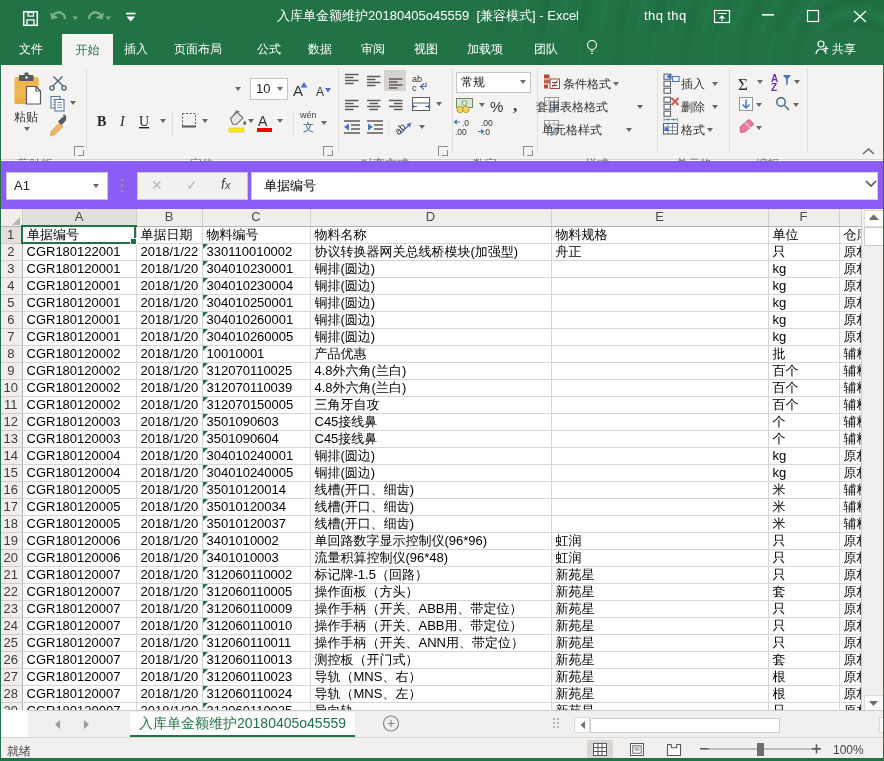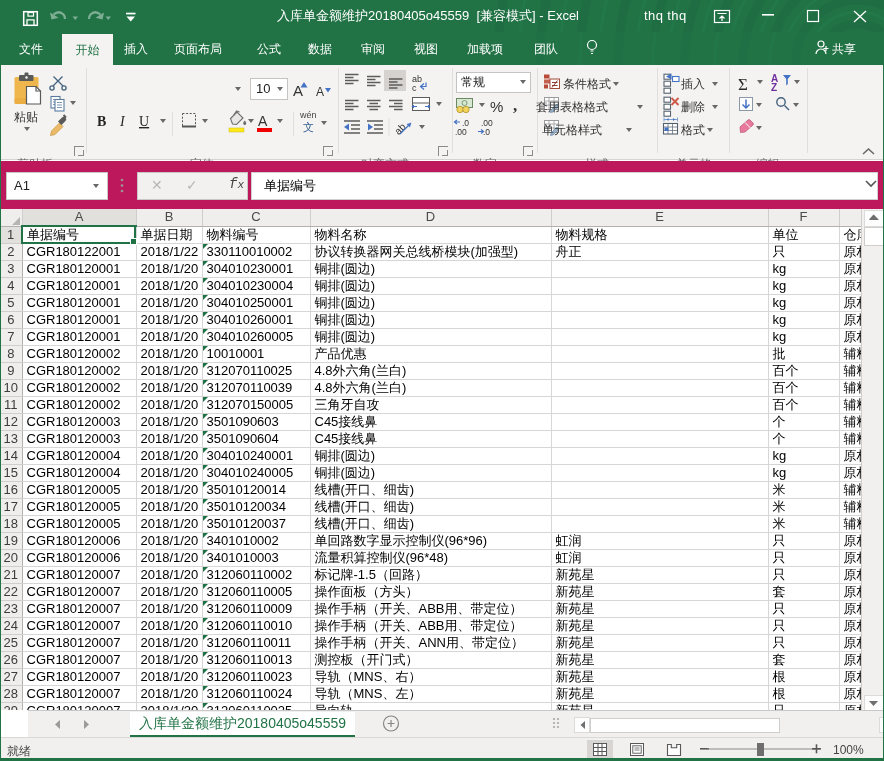--- a/index.html
+++ b/index.html
@@ -17,21 +17,21 @@
   
   #ribbon{left:0;top:65px;width:884px;height:95px;background:#f4f3f1;border-bottom:1px solid #d5d3d1;box-sizing:border-box;}
   .gdiv{position:absolute;top:3px;width:1px;height:85px;background:#e1dfdc;}
   .glabel{position:absolute;top:91px;height:14px;font-size:12px;color:#6a6a6a;white-space:nowrap;}
   .rbtxt{position:absolute;font-size:12px;color:#333;white-space:nowrap;}
   .darr{position:absolute;width:0;height:0;border-left:3px solid transparent;border-right:3px solid transparent;border-top:4px solid #686868;}
   .launch{position:absolute;width:9px;height:9px;border-left:1px solid #8a8a8a;border-top:1px solid #8a8a8a;}
   .launch:after{content:"";position:absolute;right:0px;bottom:0px;width:5px;height:5px;border-right:1px solid #8a8a8a;border-bottom:1px solid #8a8a8a;}
   .combo{position:absolute;background:#fff;border:1px solid #c6c4c2;box-sizing:border-box;}
   
-  #fbar{left:0;top:161px;width:884px;height:48px;background:#be185d;}
+  #fbar{left:0;top:161px;width:884px;height:48px;background:#8b5cf6;}
   #namebox{position:absolute;left:6px;top:11px;width:102px;height:28px;background:#fff;border:1px solid #c9c7c5;box-sizing:border-box;font-size:13px;color:#222;line-height:26px;padding-left:7px;}
   #fxbox{position:absolute;left:137px;top:11px;width:111px;height:28px;background:#f2f1ef;border:1px solid #c9c7c5;box-sizing:border-box;}
   #fcontent{position:absolute;left:251px;top:11px;width:627px;height:28px;background:#fff;border:1px solid #d2d0ce;box-sizing:border-box;font-size:13px;line-height:26px;padding-left:12px;color:#000;}
   
   #grid{left:0;top:209px;width:861px;height:501px;background:#fff;overflow:hidden;}
   table{border-collapse:collapse;table-layout:fixed;width:861px;}
   td,th{padding:0 2px 0 4px;font-size:13px;font-weight:normal;white-space:nowrap;overflow:hidden;height:16px;line-height:16px;box-sizing:border-box;}
   thead th{background:#efeeec;color:#4a4a4a;border-right:1px solid #cfcecc;border-bottom:1px solid #b3b1af;text-align:center;padding:0;font-size:13px;height:17px;}
   tbody td{border-right:1px solid #d6d6d6;border-bottom:1px solid #d6d6d6;color:#000;}
   tbody td.rh{background:#efeeec;color:#3c3c3c;border-right:1px solid #b3b1af;border-bottom:1px solid #cfcecc;text-align:center;padding:0;}
@@ -414,21 +414,21 @@
   <svg width="8" height="48" style="position:absolute;left:118px;top:0;">
       <g fill="#9a9896">
         <circle cx="4" cy="19" r="1.3"></circle>
         <circle cx="4" cy="24.5" r="1.3"></circle>
         <circle cx="4" cy="30" r="1.3"></circle>
       </g>
     </svg>
   <div id="fxbox">
     <span style="position:absolute;left:13px;top:4px;font-size:14px;color:#b9b7b5;">✕</span>
     <span style="position:absolute;left:48px;top:4px;font-size:14px;color:#b9b7b5;">✓</span>
-    <span style="position:absolute;left:91px;top:3px;font-size:14px;color:#444;font-family:Liberation Mono, monospace;font-style:italic;">f<span style="font-size:11px;">x</span></span>
+    <span style="position:absolute;left:83px;top:3px;font-size:14px;color:#444;font-family:Liberation Sans, sans-serif;font-style:italic;">f<span style="font-size:11px;">x</span></span>
   </div>
   <div id="fcontent">单据编号</div>
   <svg width="16" height="12" style="position:absolute;left:863px;top:17px;">
       <path d="M3 3 l5 5 5 -5" fill="none" stroke="#555" stroke-width="1.6"></path>
     </svg>
 </div>
 <div class="abs" id="grid">
   <table id="tbl">
       <colgroup>
         <col style="width:22px">

